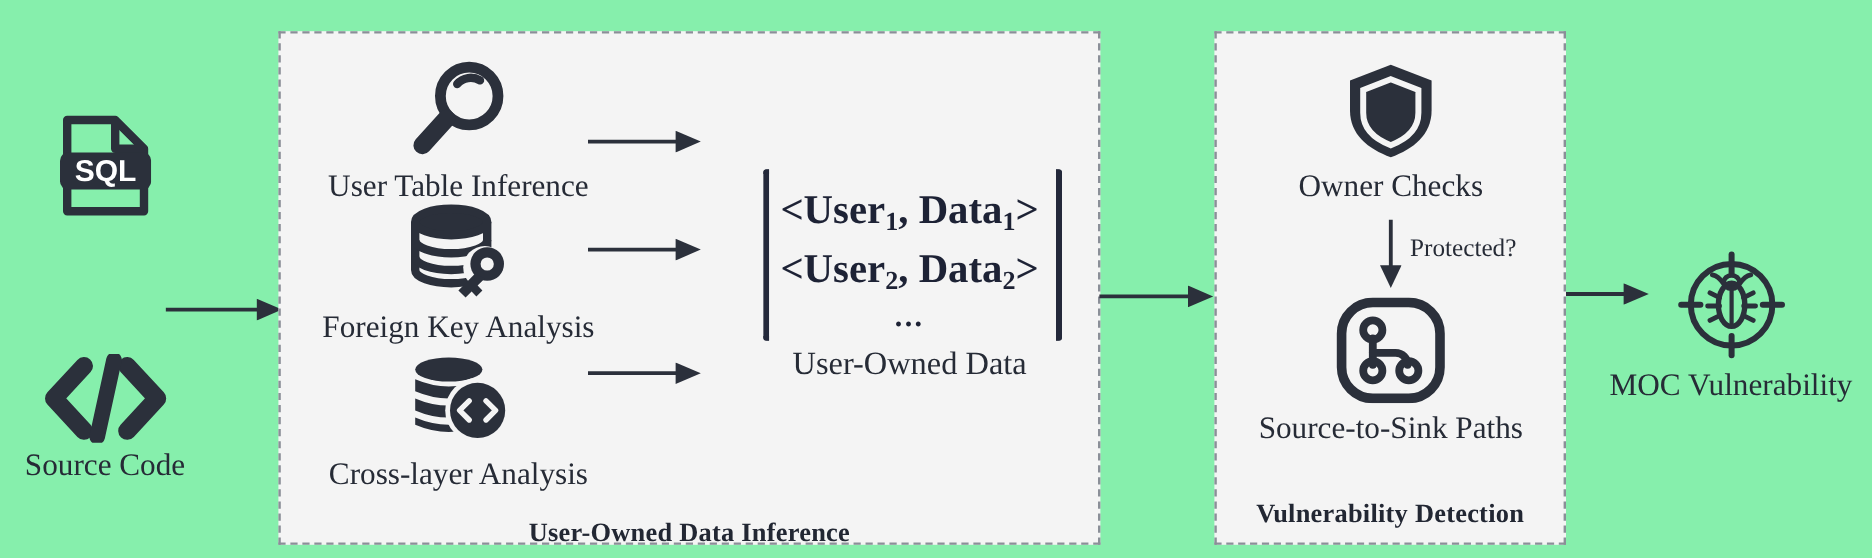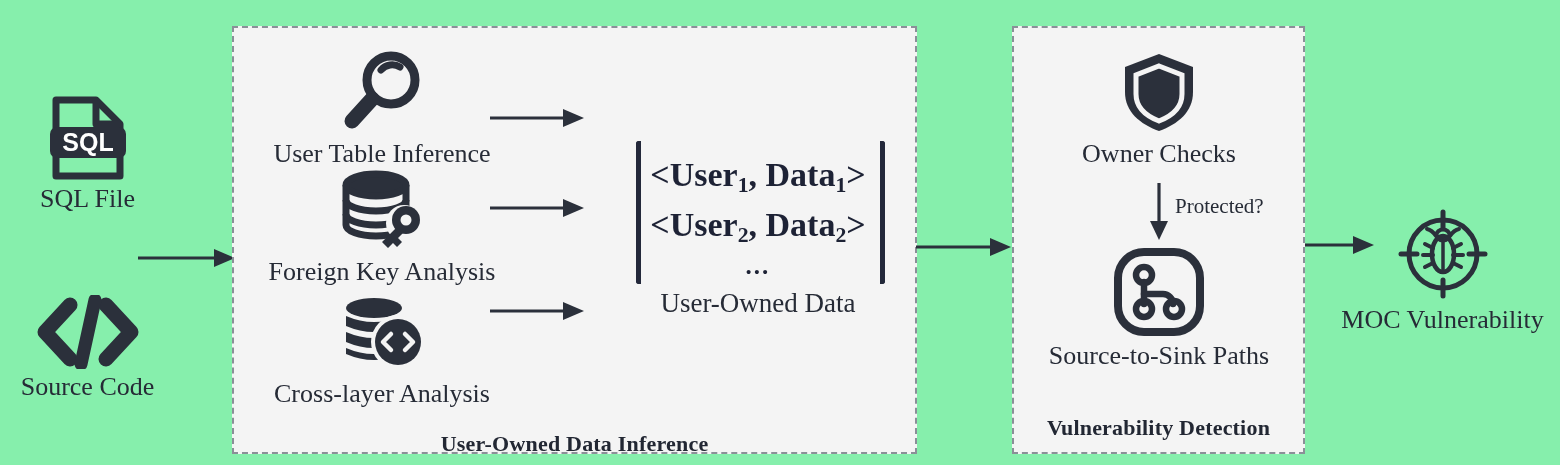--- a/index.html
+++ b/index.html
@@ -135,21 +135,20 @@
 
   <div class="item" style="left:10px; top:95px; width:155px;">
     <span class="icon-wrap">
       <svg width="76" height="86" viewBox="0 0 76 86">
         <path d="M6 5 h40 l24 24 v52 a0 0 0 0 1 0 0 H6 Z" fill="none" stroke="#2b303b" stroke-width="7" stroke-linejoin="round"></path>
         <path d="M46 5 v24 h24" fill="none" stroke="#2b303b" stroke-width="7" stroke-linejoin="round"></path>
         <rect x="0" y="32" width="76" height="31" rx="7" fill="#2b303b"></rect>
         <text x="38" y="56" text-anchor="middle" fill="#ffffff" font-family="'Liberation Sans', sans-serif" font-size="25" font-weight="bold">SQL</text>
       </svg>
     </span>
-    <div class="caption">SQL File</div>
   </div>
 
   <div class="item" style="left:10px; top:295px; width:155px;">
     <span class="icon-wrap">
       <svg width="104" height="74" viewBox="0 0 104 74">
         <path d="M34 10 L9 37 L34 64" fill="none" stroke="#2b303b" stroke-width="15" stroke-linecap="round" stroke-linejoin="round"></path>
         <path d="M70 10 L95 37 L70 64" fill="none" stroke="#2b303b" stroke-width="15" stroke-linecap="round" stroke-linejoin="round"></path>
         <path d="M59 5 L45 69" fill="none" stroke="#2b303b" stroke-width="13" stroke-linecap="round"></path>
       </svg>
     </span>

